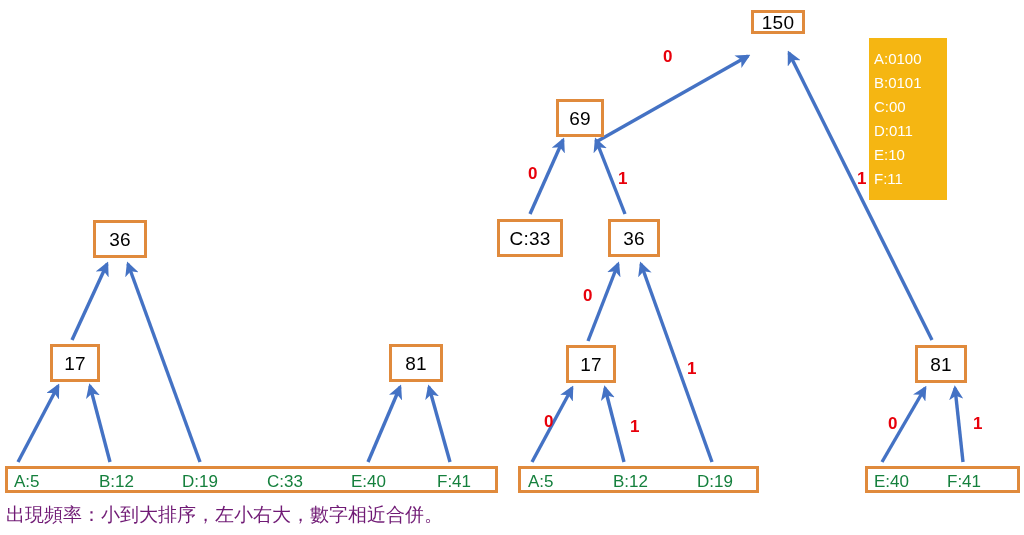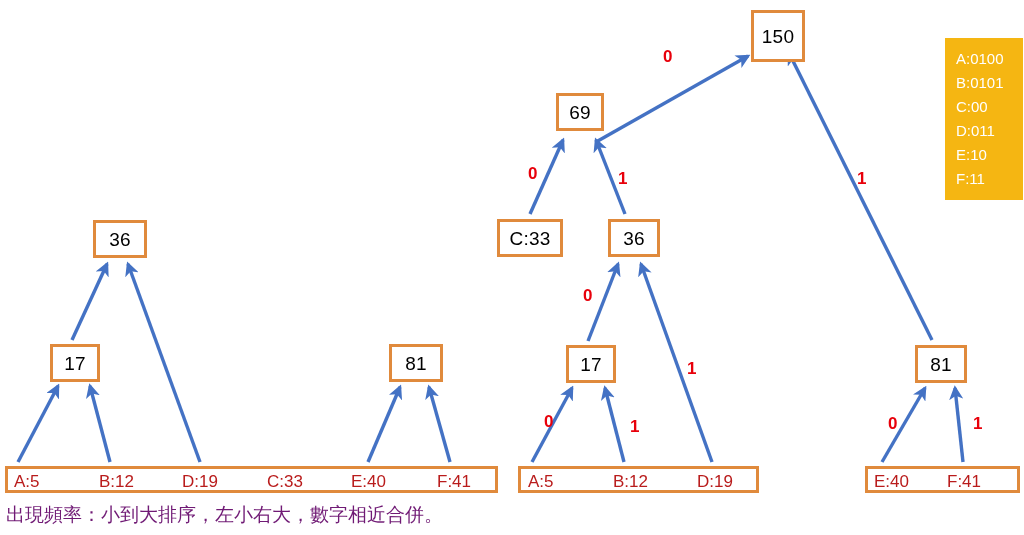--- a/index.html
+++ b/index.html
@@ -40,44 +40,44 @@
     letter-spacing: 0.2px;
   }
   .leaf-bar {
     position: absolute;
     box-sizing: border-box;
     border: 3px solid #E08A3C;
     background: #ffffff;
   }
   .leaf-label {
     position: absolute;
-    color: #b91c1c;
+    color: #15803d;
     font-family: "Liberation Sans", sans-serif;
     font-size: 17px;
     line-height: 1;
     white-space: nowrap;
   }
   .edge-label {
     position: absolute;
     color: #E8000B;
     font-family: "Liberation Sans", sans-serif;
     font-size: 17px;
     font-weight: bold;
     line-height: 1;
     white-space: nowrap;
   }
   #code-legend {
     position: absolute;
-    left: 945px;
+    left: 869px;
     top: 38px;
     width: 78px;
     height: 162px;
     background: #F5B612;
     box-sizing: border-box;
-    padding: 9px 0 0 11px;
+    padding: 9px 0 0 5px;
   }
   #code-legend .code-line {
     color: #ffffff;
     font-family: "Liberation Sans", sans-serif;
     font-size: 15px;
     line-height: 24px;
     white-space: nowrap;
   }
   .caption {
     position: absolute;
@@ -132,22 +132,22 @@
   <div id="left-leaf-labels">
       <div class="leaf-label" style="left: 14px; top: 473px;">A:5</div>
       <div class="leaf-label" style="left: 99px; top: 473px;">B:12</div>
       <div class="leaf-label" style="left: 182px; top: 473px;">D:19</div>
       <div class="leaf-label" style="left: 267px; top: 473px;">C:33</div>
       <div class="leaf-label" style="left: 351px; top: 473px;">E:40</div>
       <div class="leaf-label" style="left: 437px; top: 473px;">F:41</div>
     </div>
 
   <div id="middle-tree-nodes">
-      <div class="node-box" style="left: 751px; top: 10px; width: 54px; height: 52px;">150</div>
-      <div class="node-box" style="left: 556px; top: 93px; width: 48px; height: 38px;">69</div>
+      <div class="node-box" style="left: 751px; top: 10px; width: 54px; height: 24px;">150</div>
+      <div class="node-box" style="left: 556px; top: 99px; width: 48px; height: 38px;">69</div>
       <div class="node-box" style="left: 497px; top: 219px; width: 66px; height: 38px;">C:33</div>
       <div class="node-box" style="left: 608px; top: 219px; width: 52px; height: 38px;">36</div>
       <div class="node-box" style="left: 566px; top: 345px; width: 50px; height: 38px;">17</div>
       <div class="node-box" style="left: 915px; top: 345px; width: 52px; height: 38px;">81</div>
     </div>
   <div class="leaf-bar" id="middle-leaf-bar-left" style="left: 518px; top: 466px; width: 241px; height: 27px;"></div>
   <div class="leaf-bar" id="middle-leaf-bar-right" style="left: 865px; top: 466px; width: 155px; height: 27px;"></div>
   <div id="middle-leaf-labels">
       <div class="leaf-label" style="left: 528px; top: 473px;">A:5</div>
       <div class="leaf-label" style="left: 613px; top: 473px;">B:12</div>

